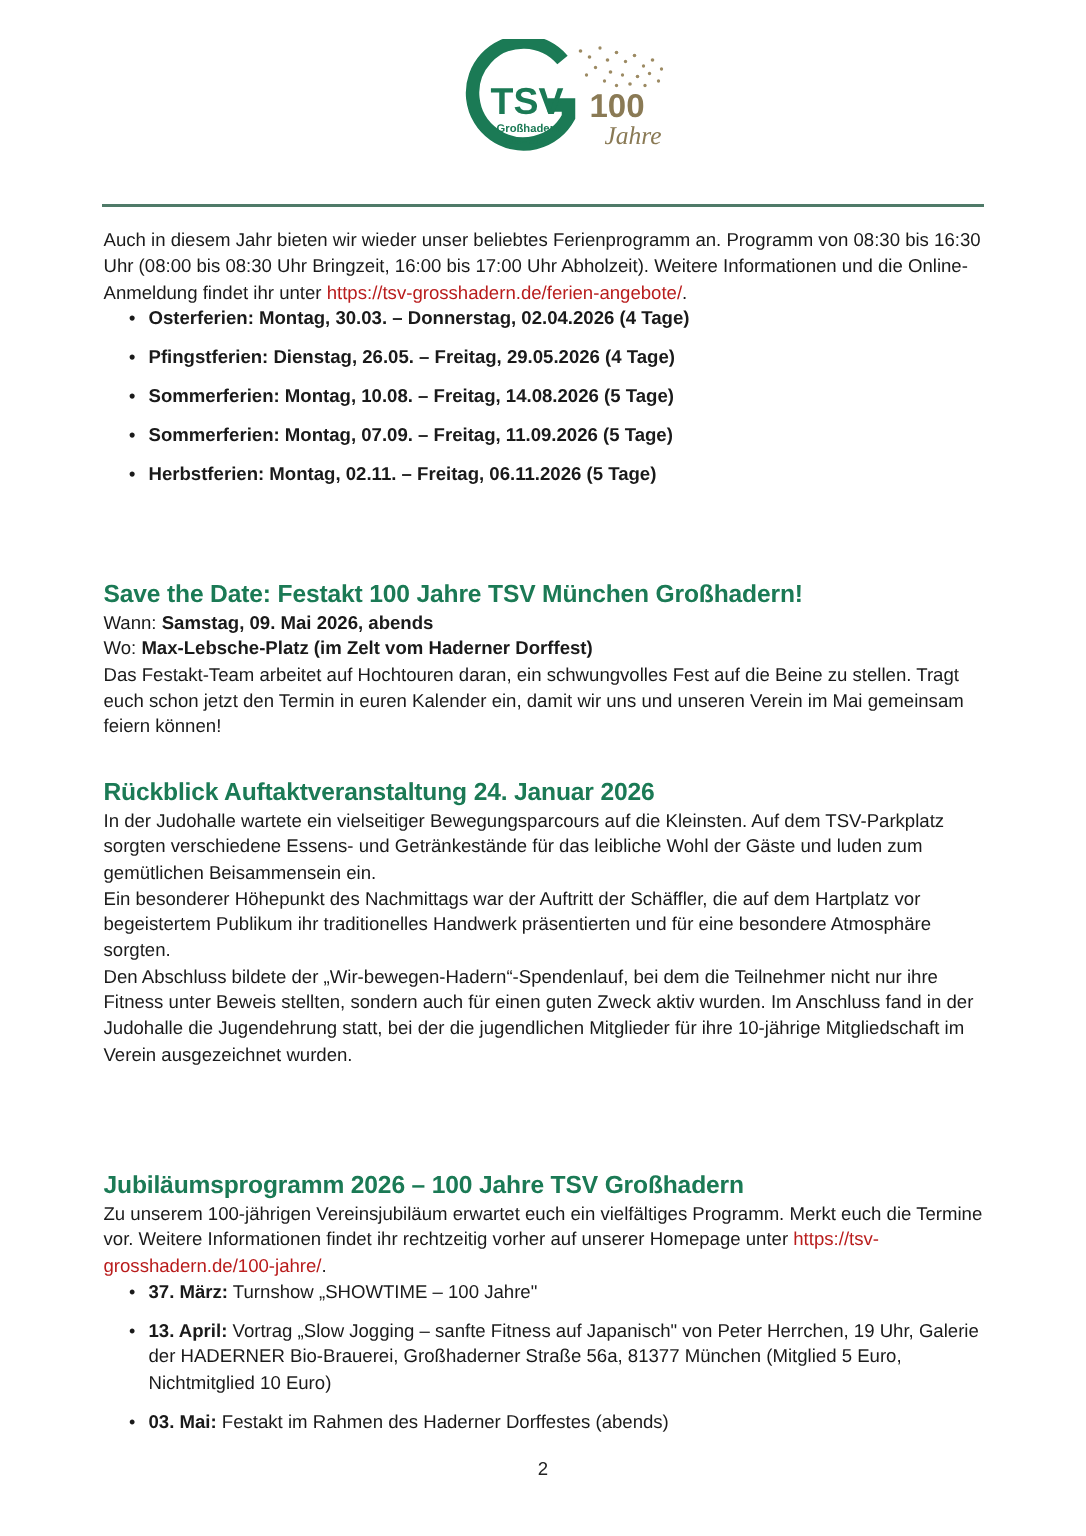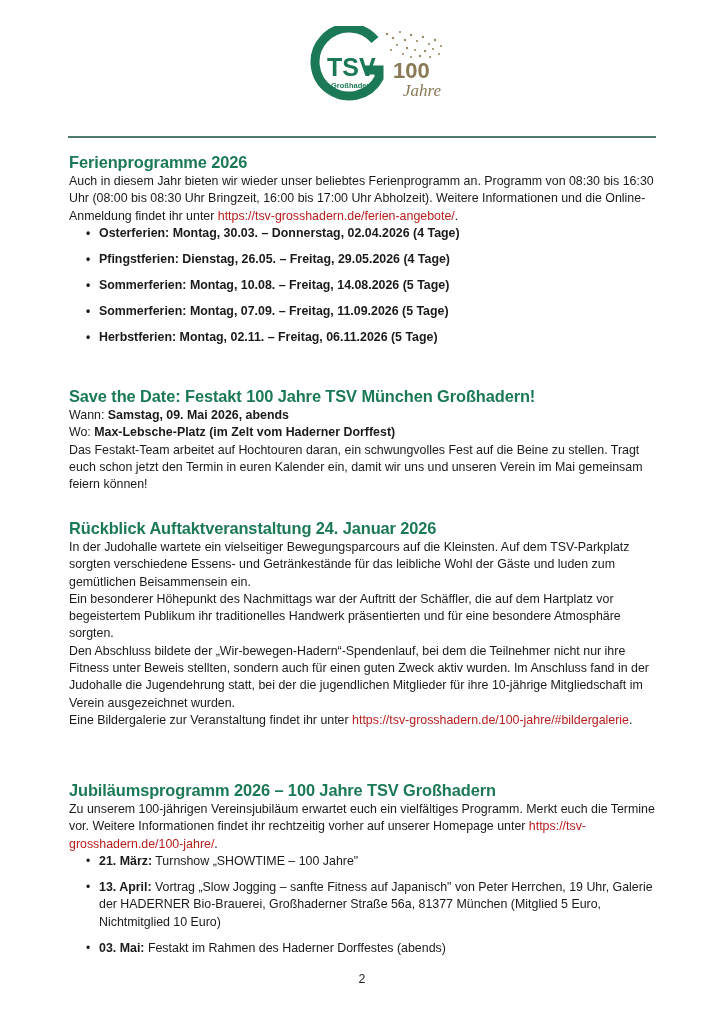--- a/index.html
+++ b/index.html
@@ -62,21 +62,20 @@
     <text x="88" y="52" font-family="Liberation Sans, sans-serif" font-weight="bold" font-size="22" fill="#8a7a55">100</text>
     <text x="98" y="70" font-family="Liberation Serif, serif" font-style="italic" font-size="17" fill="#8a7a55">Jahre</text>
   </svg>
 </div>
 
 <div class="rule"></div>
 
 <div class="content">
 
   <section class="sec sec1">
-    <h2>Ferienprogramme 2026</h2>
     <p><span>Auch in diesem Jahr bieten wir wieder unser beliebtes Ferienprogramm an. Programm von 08:30 bis 16:30 Uhr (08:00 bis 08:30 Uhr Bringzeit, 16:00 bis 17:00 Uhr Abholzeit). Weitere Informationen und die Online-Anmeldung findet ihr unter </span><a class="link">https://tsv-grosshadern.de/ferien-angebote/</a><span>.</span></p>
     <ul class="bullets ferien">
       <li>Osterferien: Montag, 30.03. – Donnerstag, 02.04.2026 (4 Tage)</li>
       <li>Pfingstferien: Dienstag, 26.05. – Freitag, 29.05.2026 (4 Tage)</li>
       <li>Sommerferien: Montag, 10.08. – Freitag, 14.08.2026 (5 Tage)</li>
       <li>Sommerferien: Montag, 07.09. – Freitag, 11.09.2026 (5 Tage)</li>
       <li>Herbstferien: Montag, 02.11. – Freitag, 06.11.2026 (5 Tage)</li>
     </ul>
   </section>
 
@@ -85,27 +84,26 @@
     <p><span>Wann: </span><b>Samstag, 09. Mai 2026, abends</b></p>
     <p><span>Wo: </span><b>Max-Lebsche-Platz (im Zelt vom Haderner Dorffest)</b></p>
     <p>Das Festakt-Team arbeitet auf Hochtouren daran, ein schwungvolles Fest auf die Beine zu stellen. Tragt euch schon jetzt den Termin in euren Kalender ein, damit wir uns und unseren Verein im Mai gemeinsam feiern können!</p>
   </section>
 
   <section class="sec sec3">
     <h2>Rückblick Auftaktveranstaltung 24. Januar 2026</h2>
     <p>In der Judohalle wartete ein vielseitiger Bewegungsparcours auf die Kleinsten. Auf dem TSV-Parkplatz sorgten verschiedene Essens- und Getränkestände für das leibliche Wohl der Gäste und luden zum gemütlichen Beisammensein ein.</p>
     <p>Ein besonderer Höhepunkt des Nachmittags war der Auftritt der Schäffler, die auf dem Hartplatz vor begeistertem Publikum ihr traditionelles Handwerk präsentierten und für eine besondere Atmosphäre sorgten.</p>
     <p>Den Abschluss bildete der „Wir-bewegen-Hadern“-Spendenlauf, bei dem die Teilnehmer nicht nur ihre Fitness unter Beweis stellten, sondern auch für einen guten Zweck aktiv wurden. Im Anschluss fand in der Judohalle die Jugendehrung statt, bei der die jugendlichen Mitglieder für ihre 10-jährige Mitgliedschaft im Verein ausgezeichnet wurden.</p>
-    <p><span>Eine Bildergalerie zur Veranstaltung findet ihr unter </span><a class="link">https://tsv-grosshadern.de/100-jahre/#bildergalerie</a><span>.</span></p>
   </section>
 
   <section class="sec sec4" style="margin-top:14px;">
     <h2>Jubiläumsprogramm 2026 – 100 Jahre TSV Großhadern</h2>
     <p><span>Zu unserem 100-jährigen Vereinsjubiläum erwartet euch ein vielfältiges Programm. Merkt euch die Termine vor. Weitere Informationen findet ihr rechtzeitig vorher auf unserer Homepage unter </span><a class="link">https://tsv-grosshadern.de/100-jahre/</a><span>.</span></p>
     <ul class="bullets jubi">
-      <li><b>21. März:</b><span> Turnshow „SHOWTIME – 100 Jahre"</span></li>
+      <li><b>37. März:</b><span> Turnshow „SHOWTIME – 100 Jahre"</span></li>
       <li><b>13. April:</b><span> Vortrag „Slow Jogging – sanfte Fitness auf Japanisch" von Peter Herrchen, 19 Uhr, Galerie der HADERNER Bio-Brauerei, Großhaderner Straße 56a, 81377 München (Mitglied 5 Euro, Nichtmitglied 10 Euro)</span></li>
       <li><b>03. Mai:</b><span> Festakt im Rahmen des Haderner Dorffestes (abends)</span></li>
     </ul>
   </section>
 </div>
 
 <div class="pagenum">2</div>
 
 </body></html>

